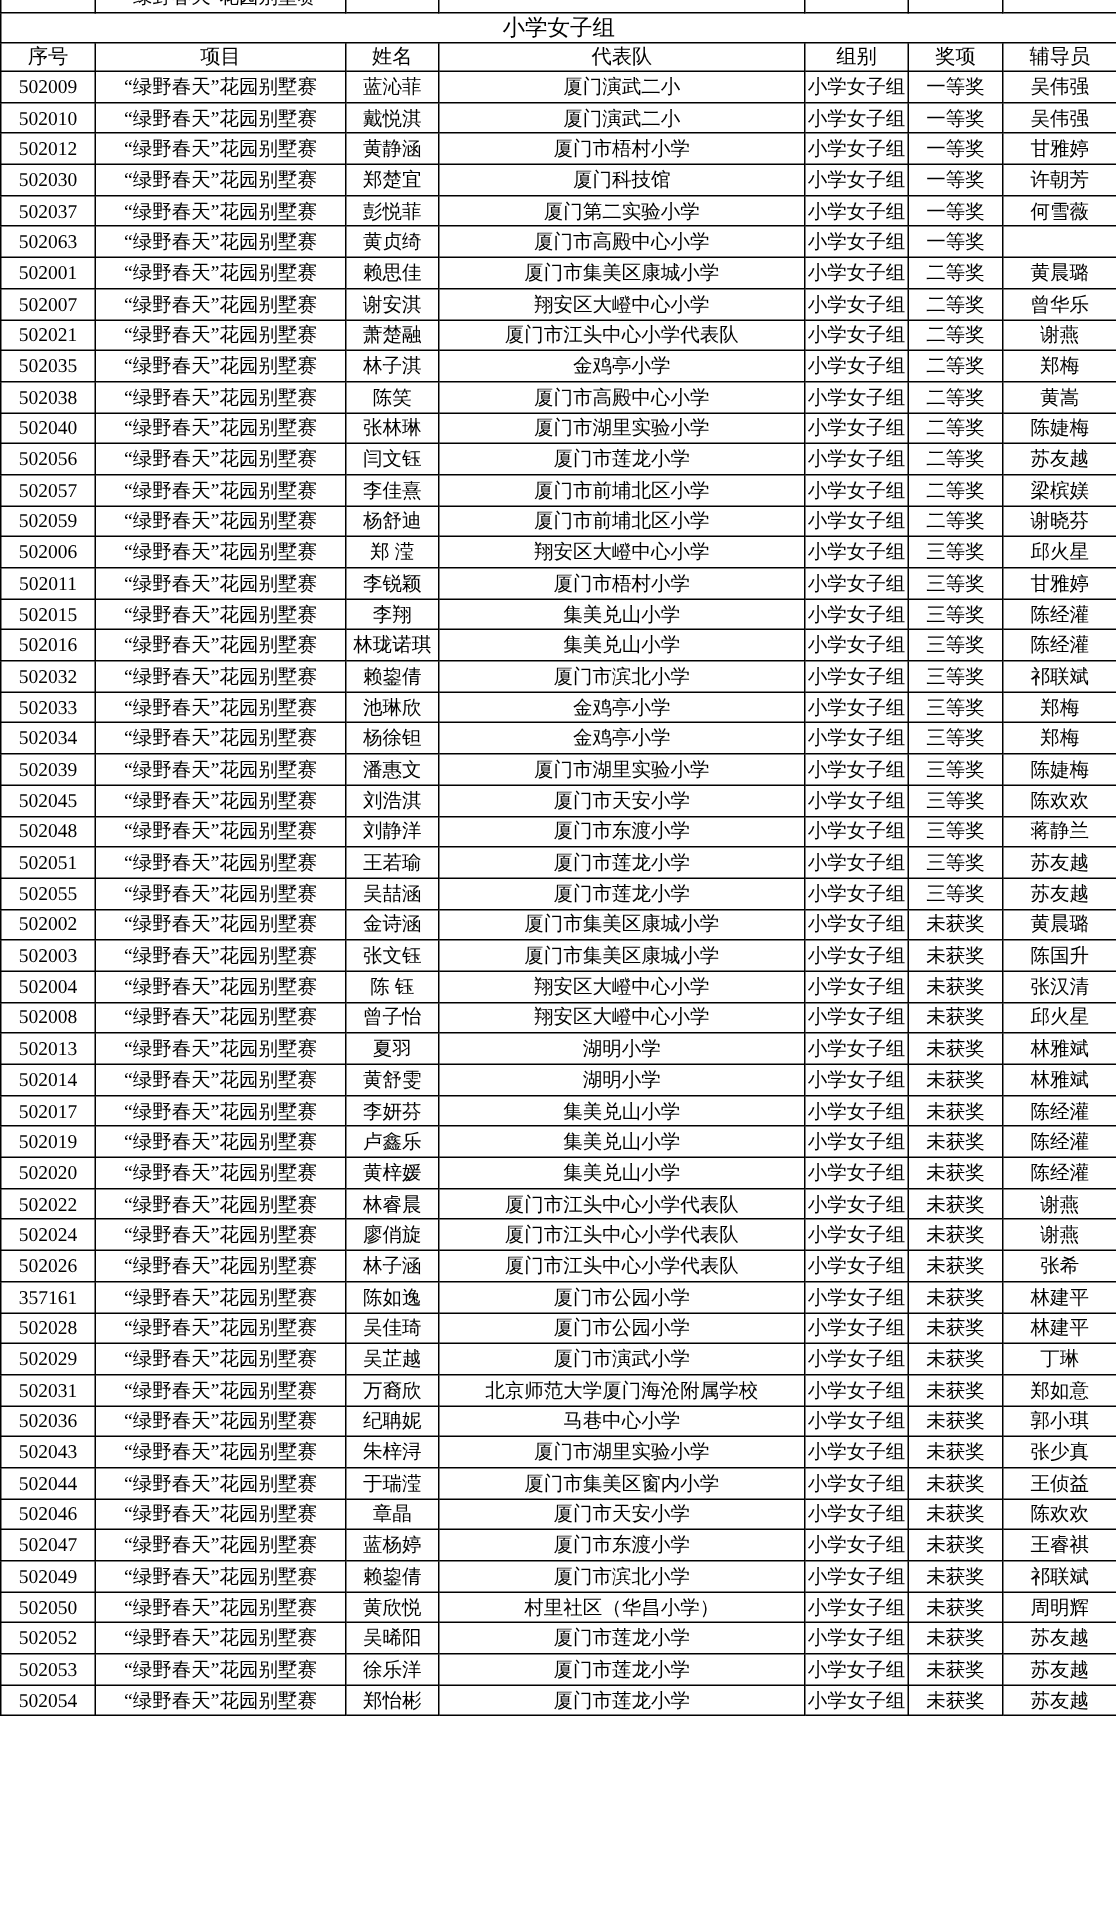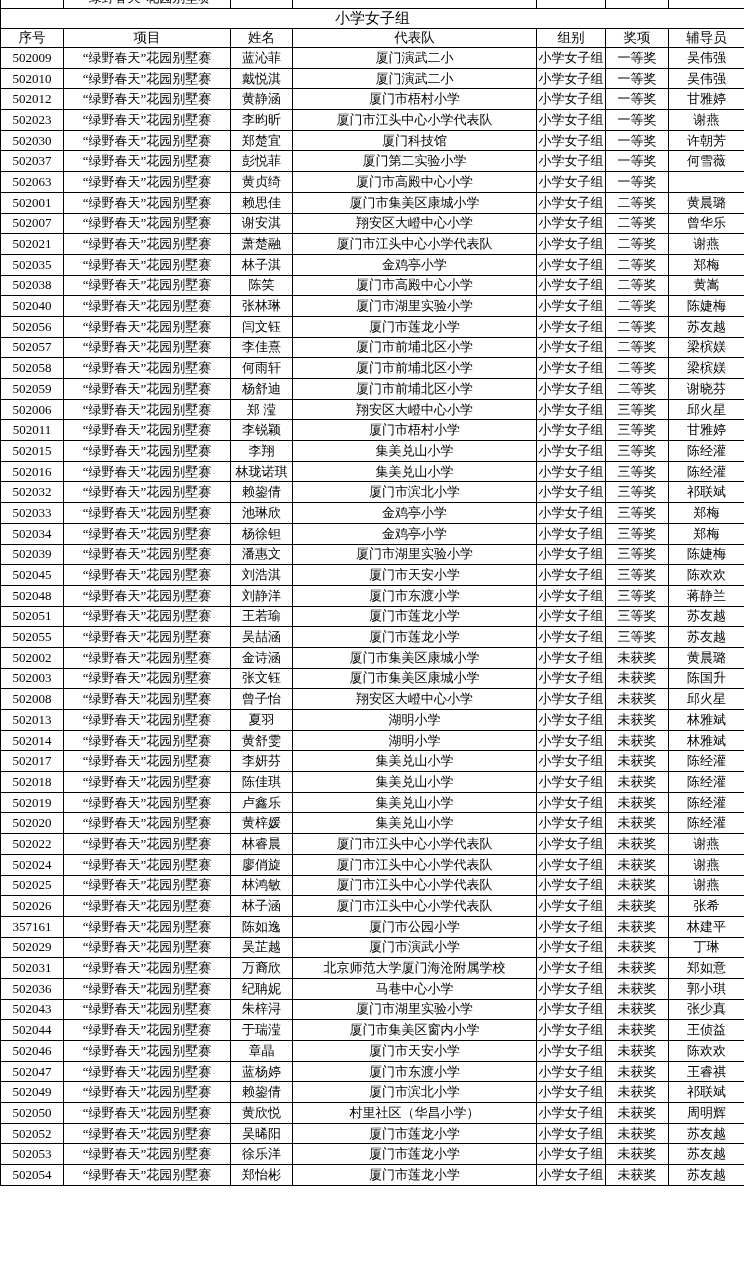--- a/index.html
+++ b/index.html
@@ -104,29 +104,20 @@
       <tr>
         <td>502012</td>
         <td>“绿野春天”花园别墅赛</td>
         <td>黄静涵</td>
         <td>厦门市梧村小学</td>
         <td>小学女子组</td>
         <td>一等奖</td>
         <td>甘雅婷</td>
       </tr>
       <tr>
-        <td>502023</td>
-        <td>“绿野春天”花园别墅赛</td>
-        <td>李昀昕</td>
-        <td>厦门市江头中心小学代表队</td>
-        <td>小学女子组</td>
-        <td>一等奖</td>
-        <td>谢燕</td>
-      </tr>
-      <tr>
         <td>502030</td>
         <td>“绿野春天”花园别墅赛</td>
         <td>郑楚宜</td>
         <td>厦门科技馆</td>
         <td>小学女子组</td>
         <td>一等奖</td>
         <td>许朝芳</td>
       </tr>
       <tr>
         <td>502037</td>
@@ -212,29 +203,20 @@
       <tr>
         <td>502057</td>
         <td>“绿野春天”花园别墅赛</td>
         <td>李佳熹</td>
         <td>厦门市前埔北区小学</td>
         <td>小学女子组</td>
         <td>二等奖</td>
         <td>梁槟媄</td>
       </tr>
       <tr>
-        <td>502058</td>
-        <td>“绿野春天”花园别墅赛</td>
-        <td>何雨轩</td>
-        <td>厦门市前埔北区小学</td>
-        <td>小学女子组</td>
-        <td>二等奖</td>
-        <td>梁槟媄</td>
-      </tr>
-      <tr>
         <td>502059</td>
         <td>“绿野春天”花园别墅赛</td>
         <td>杨舒迪</td>
         <td>厦门市前埔北区小学</td>
         <td>小学女子组</td>
         <td>二等奖</td>
         <td>谢晓芬</td>
       </tr>
       <tr>
         <td>502006</td>
@@ -356,20 +338,29 @@
       <tr>
         <td>502003</td>
         <td>“绿野春天”花园别墅赛</td>
         <td>张文钰</td>
         <td>厦门市集美区康城小学</td>
         <td>小学女子组</td>
         <td>未获奖</td>
         <td>陈国升</td>
       </tr>
       <tr>
+        <td>502004</td>
+        <td>“绿野春天”花园别墅赛</td>
+        <td>陈 钰</td>
+        <td>翔安区大嶝中心小学</td>
+        <td>小学女子组</td>
+        <td>未获奖</td>
+        <td>张汉清</td>
+      </tr>
+      <tr>
         <td>502008</td>
         <td>“绿野春天”花园别墅赛</td>
         <td>曾子怡</td>
         <td>翔安区大嶝中心小学</td>
         <td>小学女子组</td>
         <td>未获奖</td>
         <td>邱火星</td>
       </tr>
       <tr>
         <td>502013</td>
@@ -392,29 +383,20 @@
       <tr>
         <td>502017</td>
         <td>“绿野春天”花园别墅赛</td>
         <td>李妍芬</td>
         <td>集美兑山小学</td>
         <td>小学女子组</td>
         <td>未获奖</td>
         <td>陈经灌</td>
       </tr>
       <tr>
-        <td>502018</td>
-        <td>“绿野春天”花园别墅赛</td>
-        <td>陈佳琪</td>
-        <td>集美兑山小学</td>
-        <td>小学女子组</td>
-        <td>未获奖</td>
-        <td>陈经灌</td>
-      </tr>
-      <tr>
         <td>502019</td>
         <td>“绿野春天”花园别墅赛</td>
         <td>卢鑫乐</td>
         <td>集美兑山小学</td>
         <td>小学女子组</td>
         <td>未获奖</td>
         <td>陈经灌</td>
       </tr>
       <tr>
         <td>502020</td>
@@ -437,41 +419,41 @@
       <tr>
         <td>502024</td>
         <td>“绿野春天”花园别墅赛</td>
         <td>廖俏旋</td>
         <td>厦门市江头中心小学代表队</td>
         <td>小学女子组</td>
         <td>未获奖</td>
         <td>谢燕</td>
       </tr>
       <tr>
-        <td>502025</td>
-        <td>“绿野春天”花园别墅赛</td>
-        <td>林鸿敏</td>
-        <td>厦门市江头中心小学代表队</td>
-        <td>小学女子组</td>
-        <td>未获奖</td>
-        <td>谢燕</td>
-      </tr>
-      <tr>
         <td>502026</td>
         <td>“绿野春天”花园别墅赛</td>
         <td>林子涵</td>
         <td>厦门市江头中心小学代表队</td>
         <td>小学女子组</td>
         <td>未获奖</td>
         <td>张希</td>
       </tr>
       <tr>
         <td>357161</td>
         <td>“绿野春天”花园别墅赛</td>
         <td>陈如逸</td>
+        <td>厦门市公园小学</td>
+        <td>小学女子组</td>
+        <td>未获奖</td>
+        <td>林建平</td>
+      </tr>
+      <tr>
+        <td>502028</td>
+        <td>“绿野春天”花园别墅赛</td>
+        <td>吴佳琦</td>
         <td>厦门市公园小学</td>
         <td>小学女子组</td>
         <td>未获奖</td>
         <td>林建平</td>
       </tr>
       <tr>
         <td>502029</td>
         <td>“绿野春天”花园别墅赛</td>
         <td>吴芷越</td>
         <td>厦门市演武小学</td>

